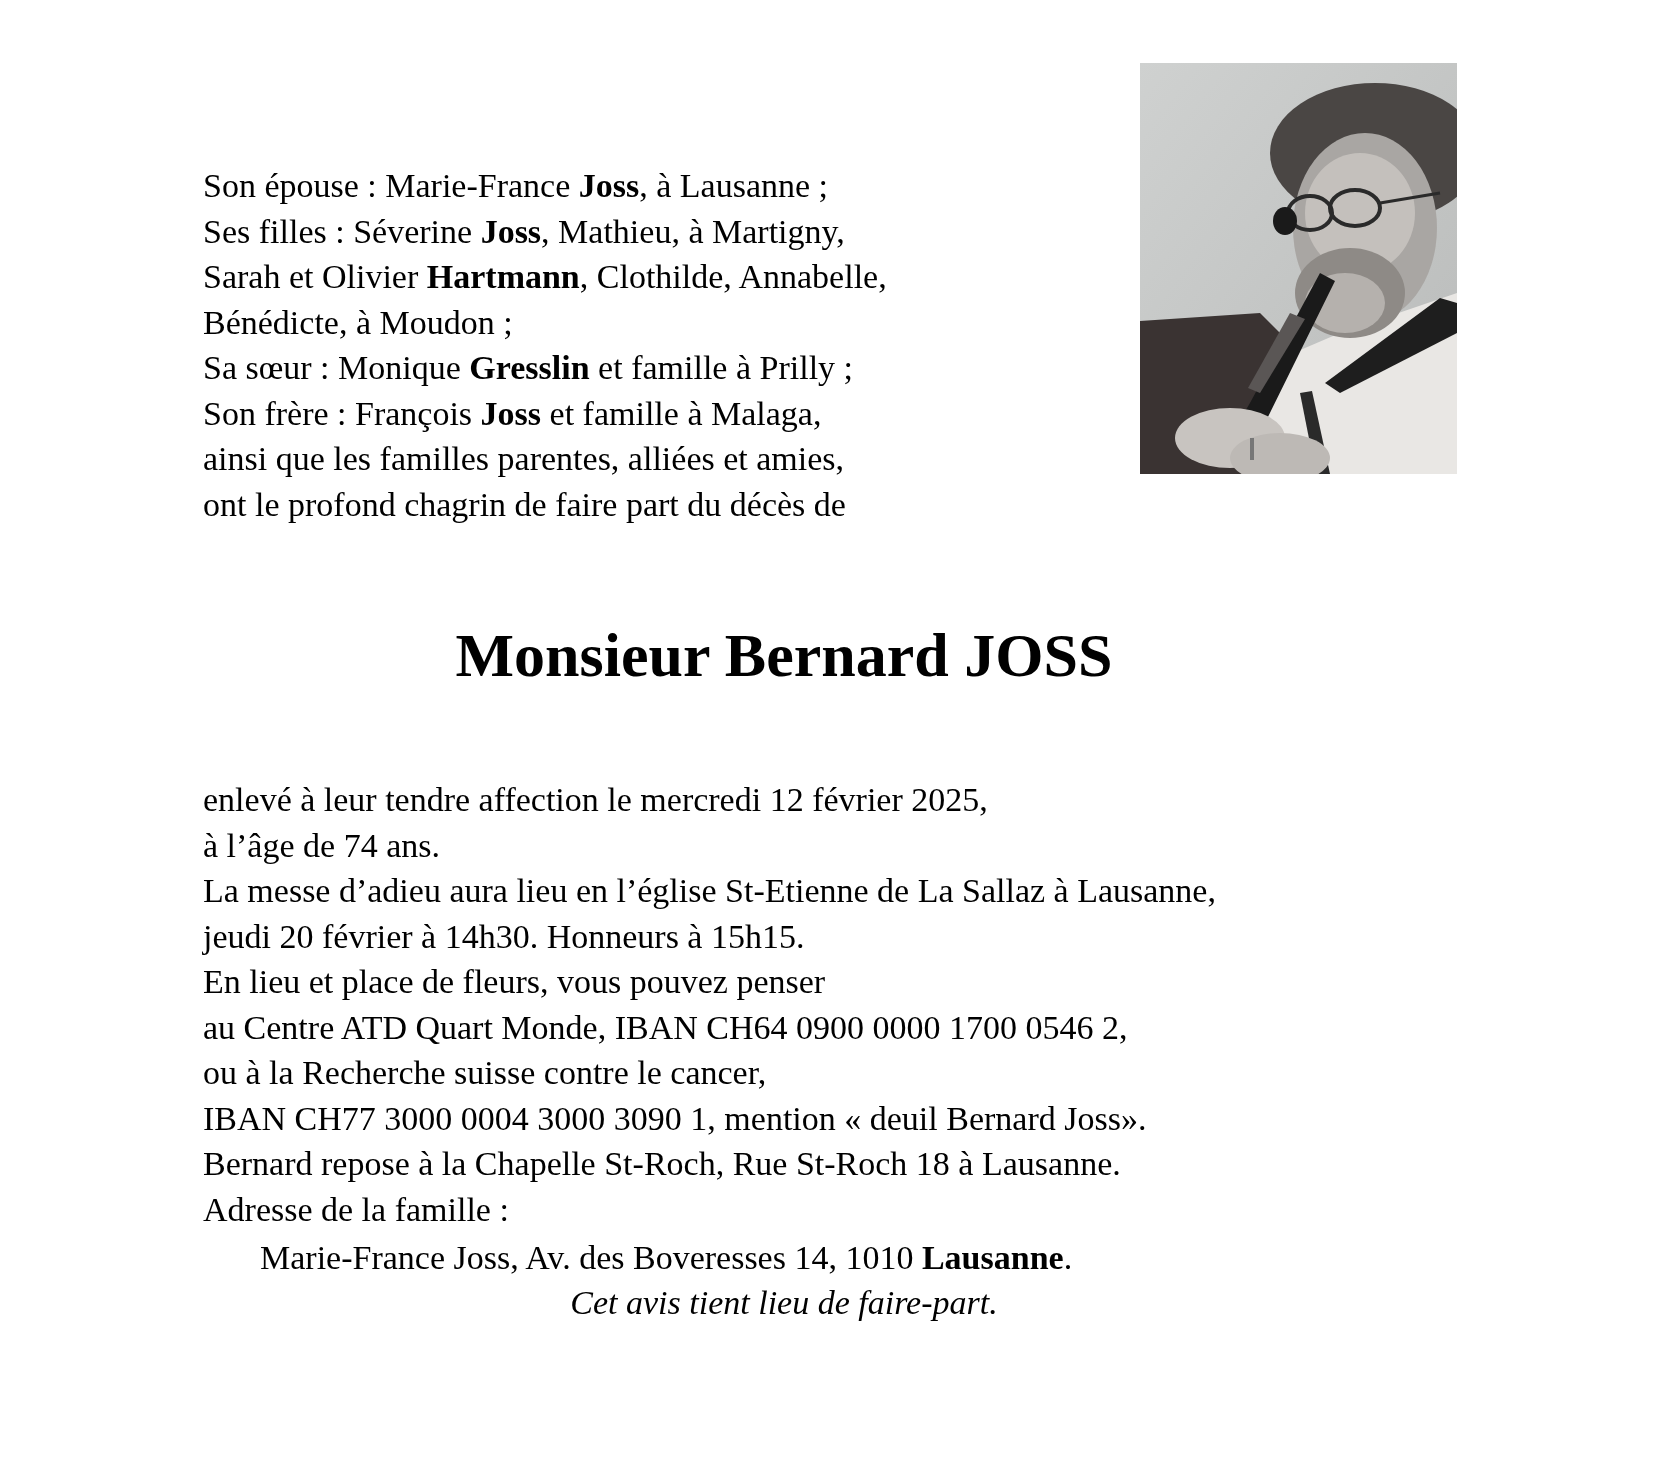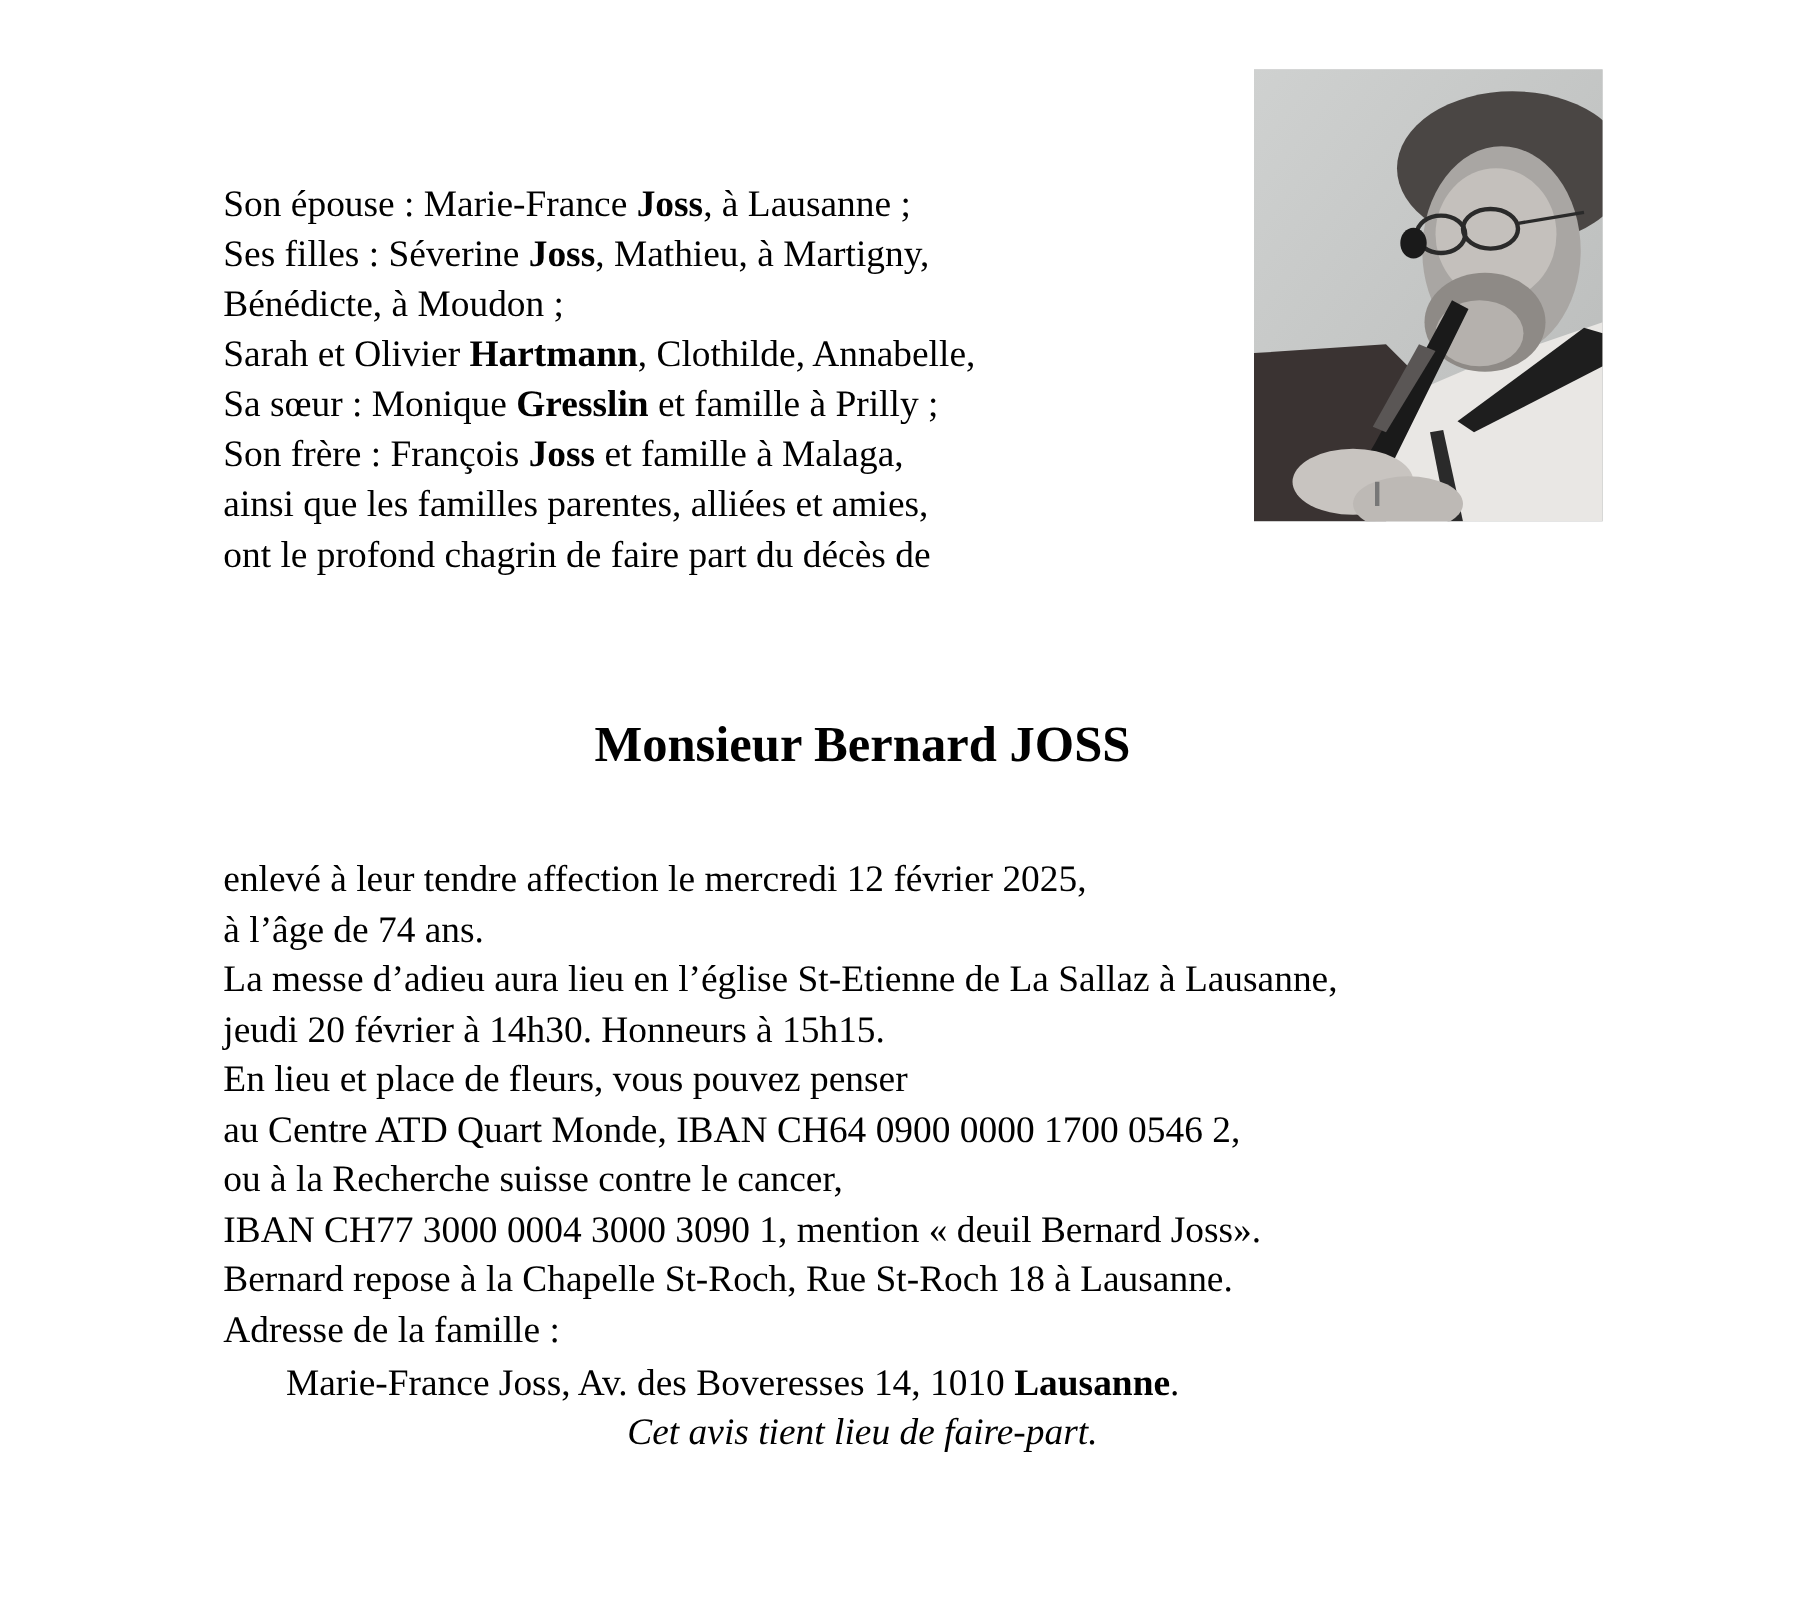--- a/index.html
+++ b/index.html
@@ -11,39 +11,39 @@
   .block { position: absolute; left: 187px; font-size: 34px; line-height: 45.5px; white-space: nowrap; }
   .block .line { display: block; margin-left: 16px; }
   .block b { font-weight: bold; }
   #family-block { top: 163px; }
   #photo {
     position: absolute; left: 1140px; top: 63px; width: 317px; height: 411px;
     overflow: hidden; background: #c9cbca;
   }
   #title {
     position: absolute; left: 0; width: 1568px; top: 625px; text-align: center;
-    font-size: 46px; font-weight: bold; line-height: 60px; margin-top: 22px;
+    font-size: 62px; font-weight: bold; line-height: 60px;
   }
   #details-block { top: 777px; }
   #address-line {
     position: absolute; left: 260px; top: 1235px; font-size: 34px; line-height: 45.5px; white-space: nowrap;
   }
   #closing-line {
     position: absolute; left: 0; width: 1568px; top: 1280px; text-align: center;
     font-size: 34px; line-height: 45.5px; font-style: italic;
   }
 </style>
 </head>
 <body>
 
 <div id="family-block" class="block">
   <span class="line"><span>Son épouse : Marie-France </span><b>Joss</b><span>, à Lausanne ;</span></span>
   <span class="line"><span>Ses filles : Séverine </span><b>Joss</b><span>, Mathieu, à Martigny,</span></span>
+  <span class="line"><span>Sarah et Olivier </span><b>Hartmann</b><span>, Clothilde, Annabelle,</span></span>
   <span class="line"><span>Bénédicte, à Moudon ;</span><b></b><span></span></span>
-  <span class="line"><span>Sarah et Olivier </span><b>Hartmann</b><span>, Clothilde, Annabelle,</span></span>
   <span class="line"><span>Sa sœur : Monique </span><b>Gresslin</b><span> et famille à Prilly ;</span></span>
   <span class="line"><span>Son frère : François </span><b>Joss</b><span> et famille à Malaga,</span></span>
   <span class="line"><span>ainsi que les familles parentes, alliées et amies,</span><b></b><span></span></span>
   <span class="line"><span>ont le profond chagrin de faire part du décès de</span><b></b><span></span></span>
 </div>
 
 <div id="photo" title="Black and white photo of a bearded man with glasses playing a soprano saxophone">
   <svg width="317" height="411" viewBox="0 0 317 411" xmlns="http://www.w3.org/2000/svg">
     <defs>
       <linearGradient id="bg" x1="0" y1="0" x2="1" y2="1">

